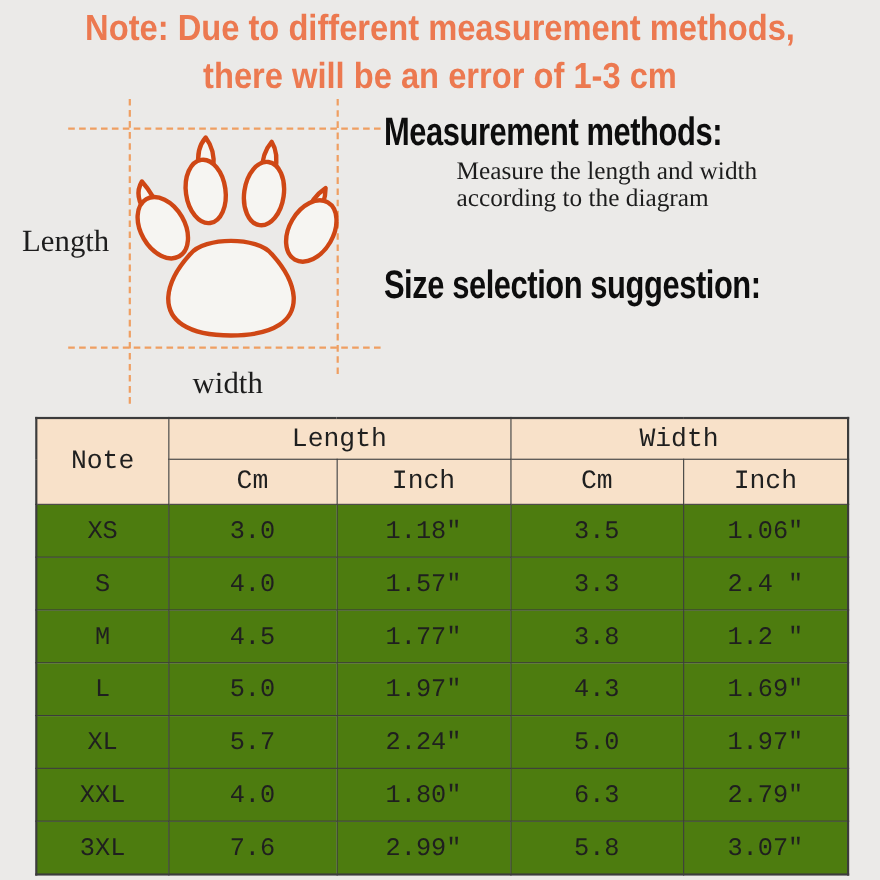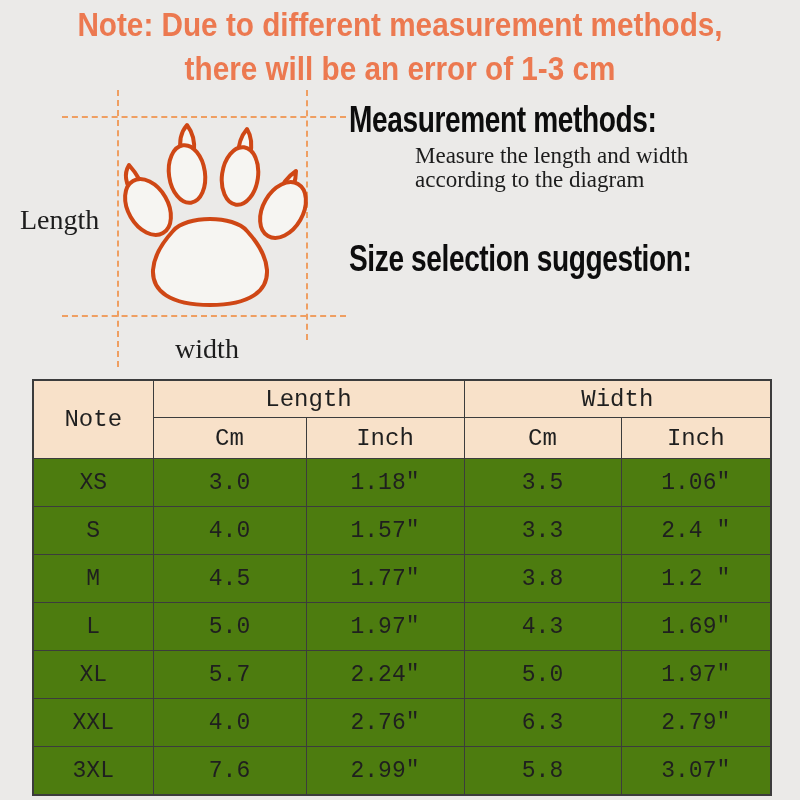--- a/index.html
+++ b/index.html
@@ -147,21 +147,21 @@
       <tr>
         <td>XL</td>
         <td>5.7</td>
         <td>2.24″</td>
         <td>5.0</td>
         <td>1.97″</td>
       </tr>
       <tr>
         <td>XXL</td>
         <td>4.0</td>
-        <td>2.76″</td>
+        <td>1.80″</td>
         <td>6.3</td>
         <td>2.79″</td>
       </tr>
       <tr>
         <td>3XL</td>
         <td>7.6</td>
         <td>2.99″</td>
         <td>5.8</td>
         <td>3.07″</td>
       </tr>

